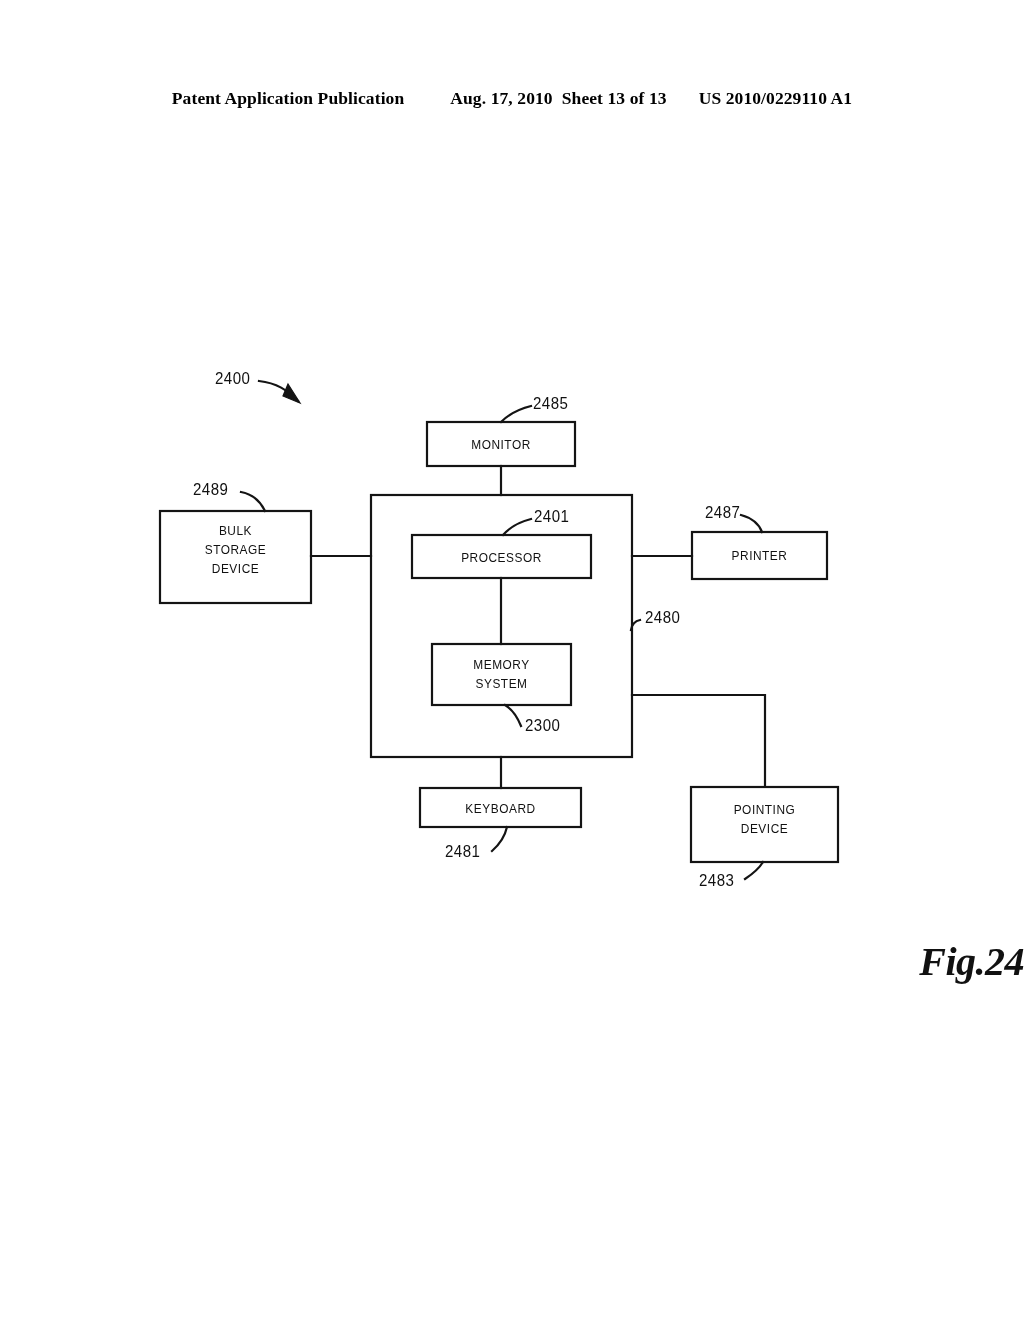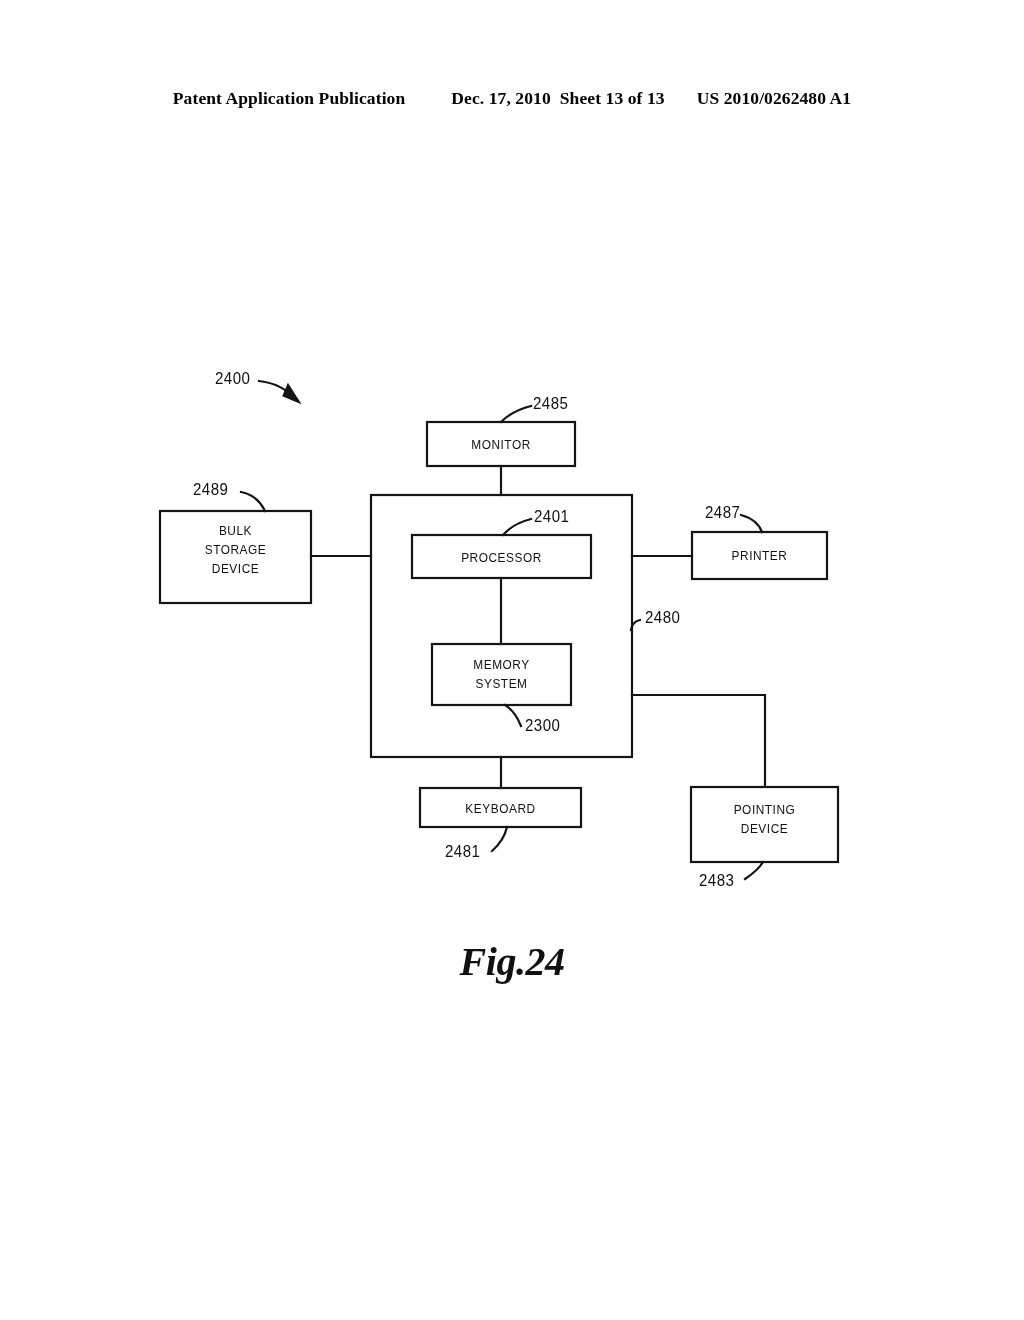--- a/index.html
+++ b/index.html
@@ -79,37 +79,37 @@
     transform-origin: left center;
     white-space: nowrap;
     pointer-events: none;
   }
 
   #fig-caption {
     position: absolute;
     left: 0;
     top: 938px;
     width: 1024px;
-    text-align: center;
+    text-align: right;
     font-family: "Liberation Serif", serif;
     font-style: italic;
     font-weight: bold;
     font-size: 40px;
     letter-spacing: -0.5px;
     color: #111;
   }
 </style>
 </head>
 <body>
 
 <div id="page-header">
   <span class="hdr-pub">Patent Application Publication</span>
-  <span class="hdr-date">Dec. 17, 2010</span>
+  <span class="hdr-date">Aug. 17, 2010</span>
   <span class="hdr-sheet">Sheet 13 of 13</span>
-  <span class="hdr-number">US 2010/0262480 A1</span>
+  <span class="hdr-number">US 2010/0229110 A1</span>
 </div>
 
 <div id="figure-canvas">
 
   <svg id="figure-svg" viewBox="0 0 1024 1320" xmlns="http://www.w3.org/2000/svg">
     <g fill="none" stroke="#141414" stroke-width="2.2" stroke-linecap="square">
 
       <rect x="427" y="422" width="148" height="44"></rect>
 
       <rect x="371" y="495" width="261" height="262"></rect>

